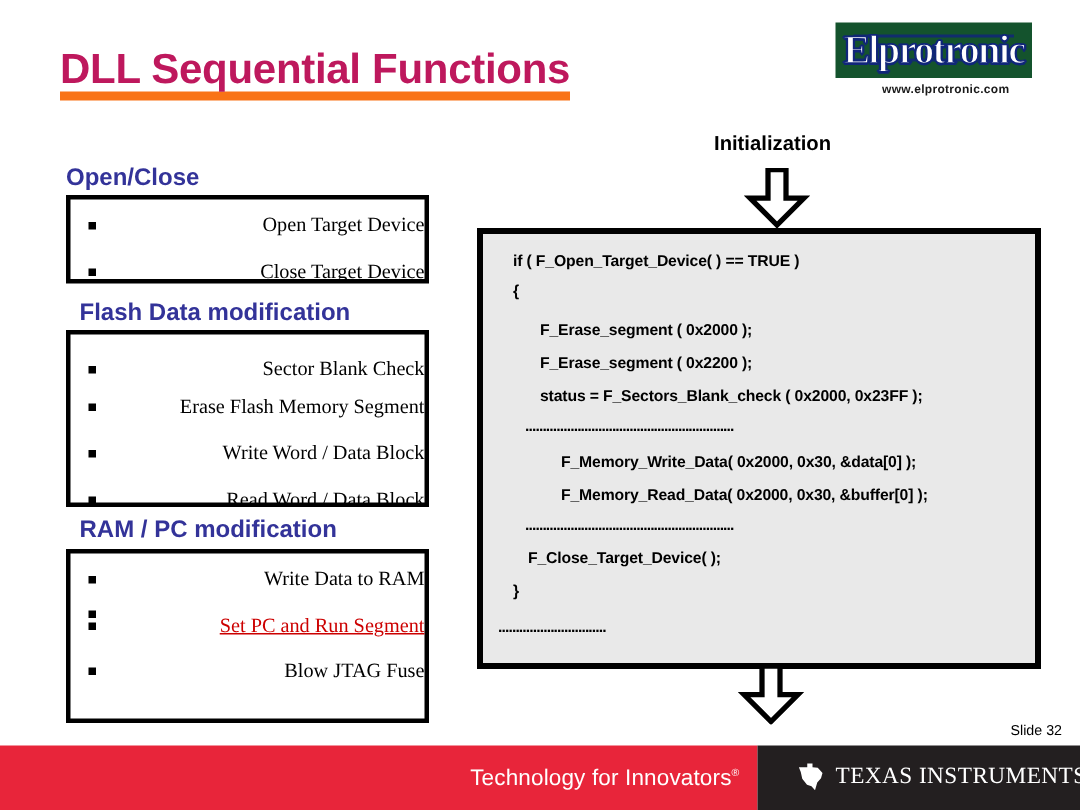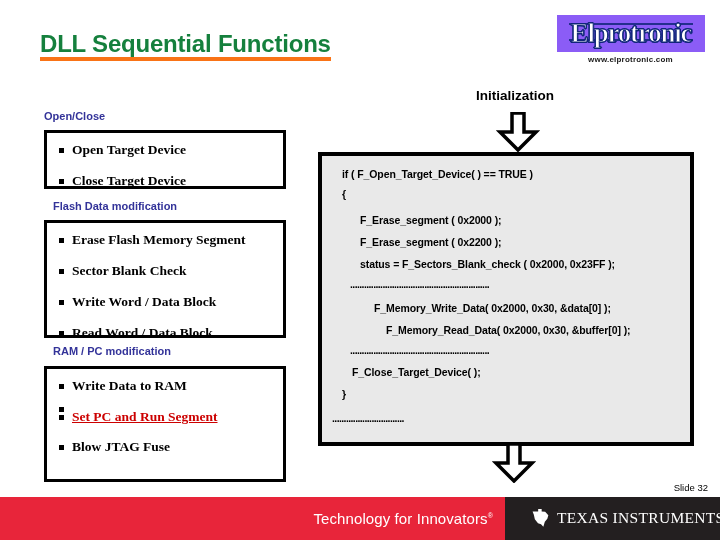--- a/index.html
+++ b/index.html
@@ -15,41 +15,41 @@
     font-family: "Liberation Sans", sans-serif;
     -webkit-font-smoothing: none;
   }
 
   
   .slide-title {
     position: absolute;
     left: 40px;
     top: 31px;
     font-family: "Liberation Sans", sans-serif;
-    font-size: 24px;
-    font-weight: bold;
-    color: #15803d;
+    font-size: 28px;
+    font-weight: bold;
+    color: #be185d;
     letter-spacing: -0.2px;
-    border-bottom: 4px solid #f97316;
+    border-bottom: 6px solid #f97316;
     padding-bottom: 1px;
     line-height: 1.05;
   }
 
   
   .logo-wrap {
     position: absolute;
     left: 557px;
     top: 15px;
     width: 147px;
     text-align: center;
   }
   .logo-box {
-    width: 148px;
+    width: 131px;
     height: 37px;
-    background: #8b5cf6;
+    background: #14532d;
     position: relative;
     overflow: hidden;
   }
   .logo-word {
     position: absolute;
     left: 0;
     right: 0;
     top: 1px;
     font-family: "Liberation Serif", serif;
     font-size: 27px;
@@ -79,39 +79,40 @@
     font-size: 8px;
     font-weight: bold;
     color: #1a1a1a;
     letter-spacing: .2px;
   }
 
   
   .group-head {
     position: absolute;
     font-family: "Liberation Sans", sans-serif;
-    font-size: 11px;
+    font-size: 16px;
     font-weight: bold;
     color: #333399;
     white-space: nowrap;
   }
   .list-box {
     position: absolute;
     border: 3px solid #000000;
     background: #ffffff;
     box-sizing: border-box;
   }
   .list-item {
     position: relative;
     font-family: "Liberation Serif", serif;
     font-size: 13.5px;
-    font-weight: bold;
+    font-weight: normal;
     color: #000000;
     padding-left: 17px;
     white-space: nowrap;
+    text-align: right;
   }
   .list-item .bullet {
     position: absolute;
     left: 4px;
     top: 50%;
     margin-top: -2.5px;
     width: 5px;
     height: 5px;
     background: #000000;
   }
@@ -245,27 +246,27 @@
     <span>Open Target Device</span>
   </div>
   <div class="list-item" style="margin:15px 0 0 8px;">
     <span class="bullet"></span>
     <span>Close Target Device</span>
   </div>
 </div>
 
 <div class="group-head" style="left:53px; top:200px;">Flash Data modification</div>
 <div class="list-box" style="left:44px; top:220px; width:242px; height:118px;">
+  <div class="list-item" style="margin:15px 0 0 8px;">
+    <span class="bullet"></span>
+    <span>Sector Blank Check</span>
+  </div>
   <div class="list-item" style="margin:9px 0 0 8px;">
     <span class="bullet"></span>
     <span>Erase Flash Memory Segment</span>
-  </div>
-  <div class="list-item" style="margin:15px 0 0 8px;">
-    <span class="bullet"></span>
-    <span>Sector Blank Check</span>
   </div>
   <div class="list-item" style="margin:15px 0 0 8px;">
     <span class="bullet"></span>
     <span>Write Word / Data Block</span>
   </div>
   <div class="list-item" style="margin:15px 0 0 8px;">
     <span class="bullet"></span>
     <span>Read Word / Data Block</span>
   </div>
 </div>
@@ -298,21 +299,21 @@
 </div>
 
 <div class="code-box">
   <div class="code-line" style="left:20px;  top:12px;">if ( F_Open_Target_Device( ) == TRUE )</div>
   <div class="code-line" style="left:20px;  top:32px;">{</div>
   <div class="code-line" style="left:38px;  top:58px;">F_Erase_segment (  0x2000 );</div>
   <div class="code-line" style="left:38px;  top:80px;">F_Erase_segment (  0x2200 );</div>
   <div class="code-line" style="left:38px;  top:102px;">status = F_Sectors_Blank_check ( 0x2000, 0x23FF );</div>
   <div class="code-dots" style="left:28px;  top:122px;">............................................................</div>
   <div class="code-line" style="left:52px;  top:146px;">F_Memory_Write_Data( 0x2000, 0x30, &amp;data[0] );</div>
-  <div class="code-line" style="left:64px;  top:168px;">F_Memory_Read_Data( 0x2000, 0x30, &amp;buffer[0] );</div>
+  <div class="code-line" style="left:52px;  top:168px;">F_Memory_Read_Data( 0x2000, 0x30, &amp;buffer[0] );</div>
   <div class="code-dots" style="left:28px;  top:188px;">............................................................</div>
   <div class="code-line" style="left:30px;  top:210px;">F_Close_Target_Device( );</div>
   <div class="code-line" style="left:20px;  top:232px;">}</div>
   <div class="code-dots" style="left:10px;  top:256px;">...............................</div>
 </div>
 
 <div class="block-arrow" style="left:492px; top:443px;">
   <svg width="44" height="40" viewBox="0 0 44 40">
     <polygon points="16,1 28,1 28,20 40,20 22,38 4,20 16,20" fill="#ffffff" stroke="#000000" stroke-width="3.5" stroke-linejoin="miter"></polygon>
   </svg>

